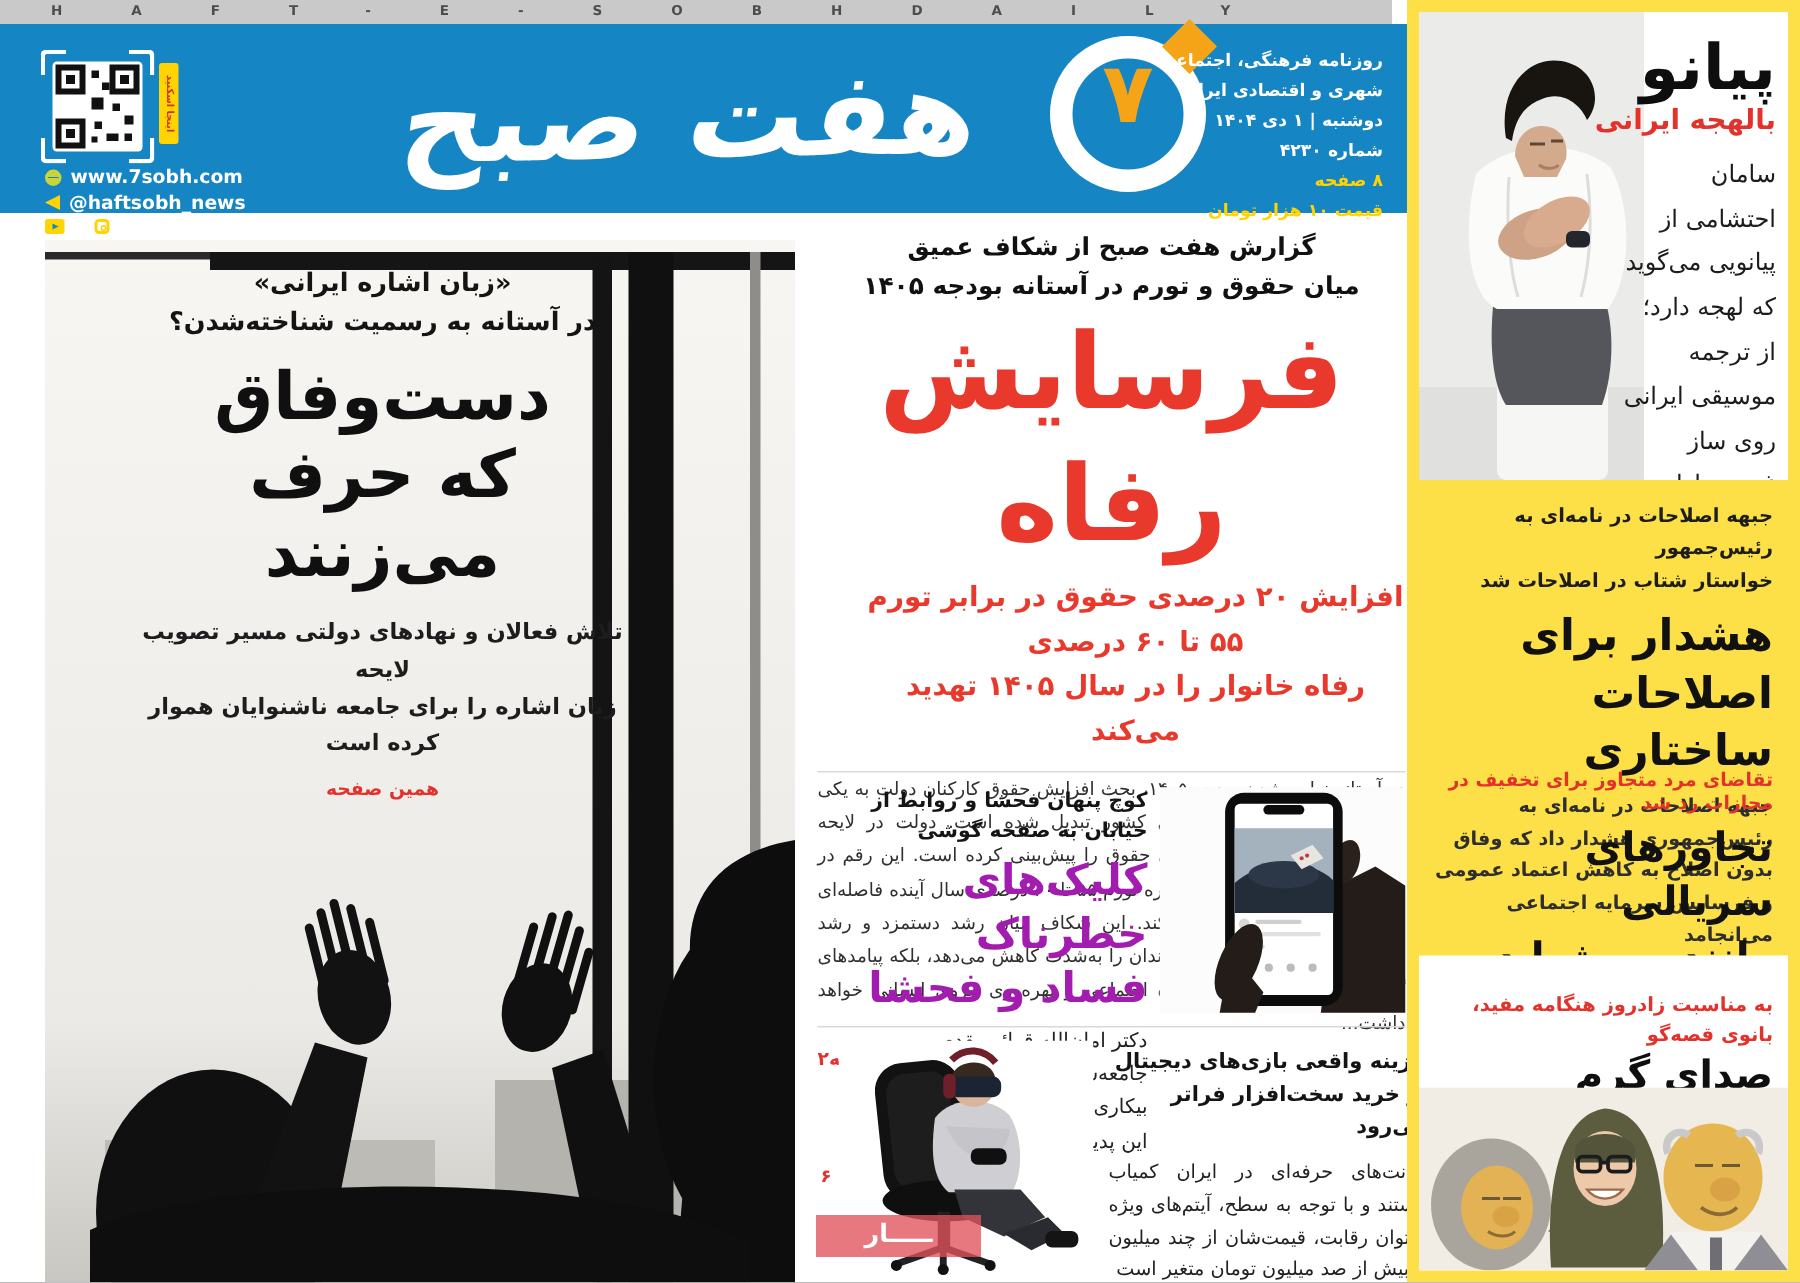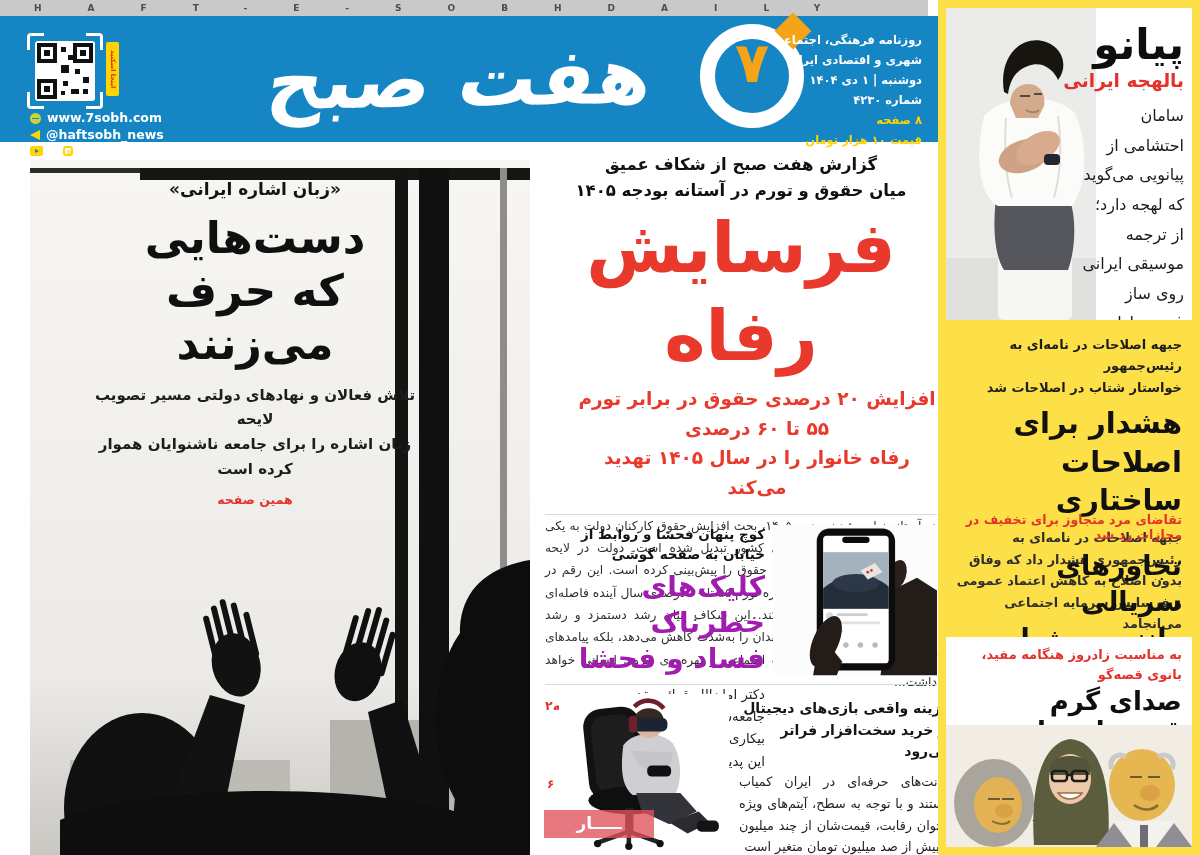--- a/index.html
+++ b/index.html
@@ -86,21 +86,21 @@
   .piano-page{font-size:11px;margin-top:10px;}
   .sec-reform{top:330px;height:170px;padding:4px 10px;text-align:right;}
   .reform-kicker{font-size:13px;font-weight:bold;line-height:1.65;color:#1d1d1d;}
   .reform-head{font-size:29px;font-weight:bold;color:#111;line-height:1.32;margin-top:6px;letter-spacing:-1px;}
   .reform-body{font-size:12.8px;font-weight:bold;line-height:1.68;color:#2e2e2e;margin-top:8px;}
   .reform-page{font-size:11px;margin-top:8px;}
   .sec-assault{top:508px;height:122px;padding:4px 10px;text-align:right;}
   .assault-kicker{font-size:12.5px;font-weight:bold;color:#e3312b;}
   .assault-head{font-size:27px;font-weight:bold;color:#111;line-height:1.35;margin-top:6px;letter-spacing:-1px;}
   .assault-page{font-size:11px;margin-top:2px;}
-  .sec-story{top:637px;height:210px;background:#fff;padding:8px 10px 0;text-align:right;overflow:hidden;}
+  .sec-story{top:637px;height:210px;background:#fff;padding:24px 10px 0;text-align:right;overflow:hidden;}
   .story-kicker{font-size:13px;font-weight:bold;color:#e3312b;line-height:1.5;}
   .story-head{font-size:26px;font-weight:bold;color:#0f0f0f;margin-top:2px;letter-spacing:-1px;}
   .story-page{font-size:11px;margin-top:2px;}
   .story-photo{position:absolute;left:0;bottom:0;width:246px;height:122px;}
 </style>
 </head>
 <body>
 
 <div class="page">
 
@@ -208,22 +208,23 @@
         <rect x="310" y="458" width="6" height="52" rx="3" fill="#101010"></rect>
         <rect x="320" y="448" width="6" height="62" rx="3" fill="#101010"></rect>
         <rect x="330" y="444" width="6" height="66" rx="3" fill="#101010"></rect>
         <rect x="340" y="452" width="6" height="58" rx="3" fill="#101010"></rect>
         <rect x="350" y="464" width="6" height="46" rx="3" fill="#101010"></rect>
       </g>
       <path d="M30 660 C120 620 380 620 470 668 L470 695 L30 695 Z" fill="#0e0e0e"></path>
     </svg>
     <div class="abs sign-text rtl">
       <div class="sign-kicker">«زبان اشاره ایرانی»</div>
+      <div class="sign-kicker">در آستانه به رسمیت شناخته‌شدن؟</div>
       <div class="sign-head">
-        <div>دست‌هایی</div>
+        <div>دست‌وفاق</div>
         <div>که حرف می‌زنند</div>
       </div>
       <div class="sign-body">
         <div>تلاش فعالان و نهادهای دولتی مسیر تصویب لایحه</div>
         <div>زبان اشاره را برای جامعه ناشنوایان هموار کرده است</div>
       </div>
       <div class="sign-page pageref">همین صفحه</div>
     </div>
   </div>
 

